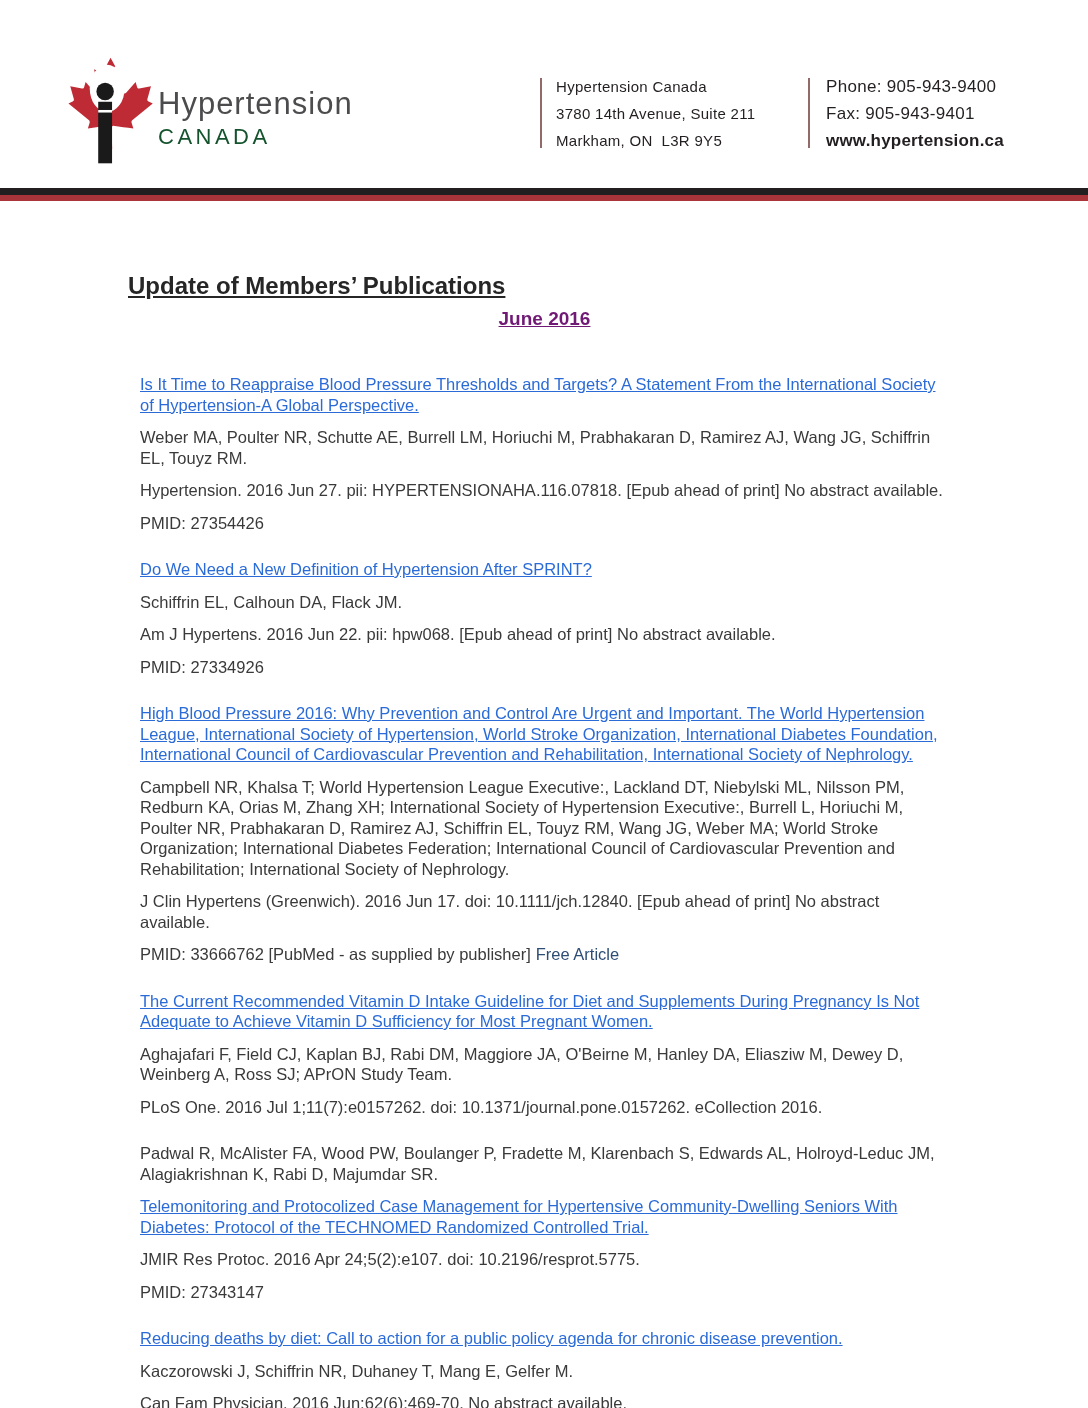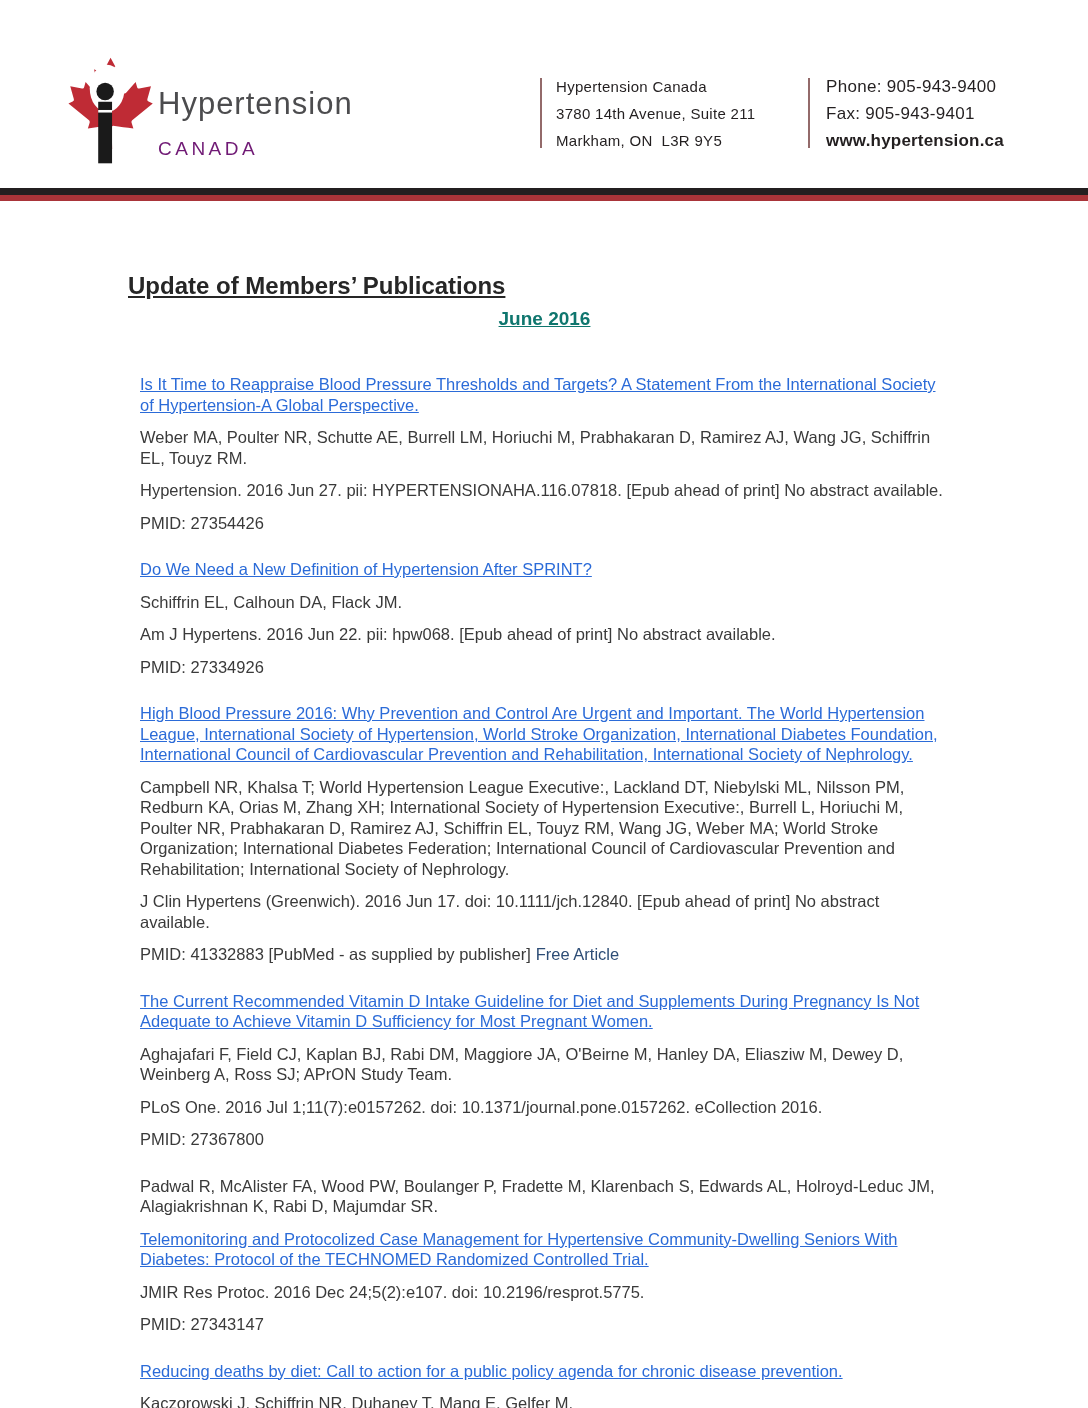--- a/index.html
+++ b/index.html
@@ -13,21 +13,21 @@
   }
 
   
   .letterhead { position: absolute; top: 0; left: 0; width: 1088px; height: 202px; }
   .logo-mark { position: absolute; left: 60px; top: 55px; }
   .logo-text { position: absolute; left: 158px; top: 88px; }
   .logo-name {
     font-size: 31px; color: #4c4c4e; letter-spacing: 1px; line-height: 32px; font-weight: 400;
   }
   .logo-country {
-    font-size: 19px; color: #701a75; letter-spacing: 3.5px; line-height: 26px; margin-top: 16px;
+    font-size: 22px; color: #14532d; letter-spacing: 3.5px; line-height: 26px; margin-top: 4px;
   }
   .addr-block {
     position: absolute; left: 556px; top: 73px;
     font-size: 15px; line-height: 27px; color: #231f20; letter-spacing: 0.3px;
   }
   .phone-block {
     position: absolute; left: 826px; top: 73px;
     font-size: 17px; line-height: 27px; color: #231f20; letter-spacing: 0.3px;
   }
   .website { font-weight: bold; letter-spacing: 0.2px; }
@@ -38,21 +38,21 @@
   .rule-red  { position: absolute; top: 195px; left: 0; width: 1088px; height: 6px; background: #a93439; }
 
   
   .main { position: absolute; top: 202px; left: 128px; width: 833px; }
   .doc-title {
     margin-top: 70px; text-align: left;
     font-size: 24px; font-weight: bold; text-decoration: underline; color: #262626;
   }
   .doc-subtitle {
     margin-top: 8px; text-align: center;
-    font-size: 19px; font-weight: bold; text-decoration: underline; color: #0f766e;
+    font-size: 19px; font-weight: bold; text-decoration: underline; color: #701a75;
   }
   .pubs { margin-top: 44px; font-size: 16.5px; line-height: 20.5px; color: #3a3a3a; }
   .pub { margin-bottom: 26px; }
   .pub p { margin: 12px; }
   a.pub-title { color: #2b6bd8; text-decoration: underline; cursor: pointer; }
   a.free-article { color: #2d4d76; text-decoration: none; margin-left: 5px; cursor: pointer; }
   a.free-article:empty { display: none; }
 </style>
 </head>
 <body>
@@ -108,34 +108,33 @@
       <p><a class="pub-title">Do We Need a New Definition of Hypertension After SPRINT?</a></p>
       <p>Schiffrin EL, Calhoun DA, Flack JM.</p>
       <p>Am J Hypertens. 2016 Jun 22. pii: hpw068. [Epub ahead of print] No abstract available.</p>
       <p><span>PMID: 27334926</span></p>
     </div>
 
     <div class="pub">
       <p><a class="pub-title">High Blood Pressure 2016: Why Prevention and Control Are Urgent and Important. The World Hypertension League, International Society of Hypertension, World Stroke Organization, International Diabetes Foundation, International Council of Cardiovascular Prevention and Rehabilitation, International Society of Nephrology.</a></p>
       <p>Campbell NR, Khalsa T; World Hypertension League Executive:, Lackland DT, Niebylski ML, Nilsson PM, Redburn KA, Orias M, Zhang XH; International Society of Hypertension Executive:, Burrell L, Horiuchi M, Poulter NR, Prabhakaran D, Ramirez AJ, Schiffrin EL, Touyz RM, Wang JG, Weber MA; World Stroke Organization; International Diabetes Federation; International Council of Cardiovascular Prevention and Rehabilitation; International Society of Nephrology.</p>
       <p>J Clin Hypertens (Greenwich). 2016 Jun 17. doi: 10.1111/jch.12840. [Epub ahead of print] No abstract available.</p>
-      <p><span>PMID: 41332883 [PubMed - as supplied by publisher]</span><a class="free-article">Free Article</a></p>
+      <p><span>PMID: 33666762 [PubMed - as supplied by publisher]</span><a class="free-article">Free Article</a></p>
     </div>
 
     <div class="pub">
       <p><a class="pub-title">The Current Recommended Vitamin D Intake Guideline for Diet and Supplements During Pregnancy Is Not Adequate to Achieve Vitamin D Sufficiency for Most Pregnant Women.</a></p>
       <p>Aghajafari F, Field CJ, Kaplan BJ, Rabi DM, Maggiore JA, O'Beirne M, Hanley DA, Eliasziw M, Dewey D, Weinberg A, Ross SJ; APrON Study Team.</p>
       <p>PLoS One. 2016 Jul 1;11(7):e0157262. doi: 10.1371/journal.pone.0157262. eCollection 2016.</p>
-      <p><span>PMID: 27367800</span></p>
     </div>
 
     <div class="pub">
       <p>Padwal R, McAlister FA, Wood PW, Boulanger P, Fradette M, Klarenbach S, Edwards AL, Holroyd-Leduc JM, Alagiakrishnan K, Rabi D, Majumdar SR.</p>
       <p><a class="pub-title">Telemonitoring and Protocolized Case Management for Hypertensive Community-Dwelling Seniors With Diabetes: Protocol of the TECHNOMED Randomized Controlled Trial.</a></p>
-      <p>JMIR Res Protoc. 2016 Dec 24;5(2):e107. doi: 10.2196/resprot.5775.</p>
+      <p>JMIR Res Protoc. 2016 Apr 24;5(2):e107. doi: 10.2196/resprot.5775.</p>
       <p><span>PMID: 27343147</span></p>
     </div>
 
     <div class="pub">
       <p><a class="pub-title">Reducing deaths by diet: Call to action for a public policy agenda for chronic disease prevention.</a></p>
       <p>Kaczorowski J, Schiffrin NR, Duhaney T, Mang E, Gelfer M.</p>
       <p>Can Fam Physician. 2016 Jun;62(6):469-70. No abstract available.</p>
       <p><span>PMID: 27302998</span></p>
     </div>
 

